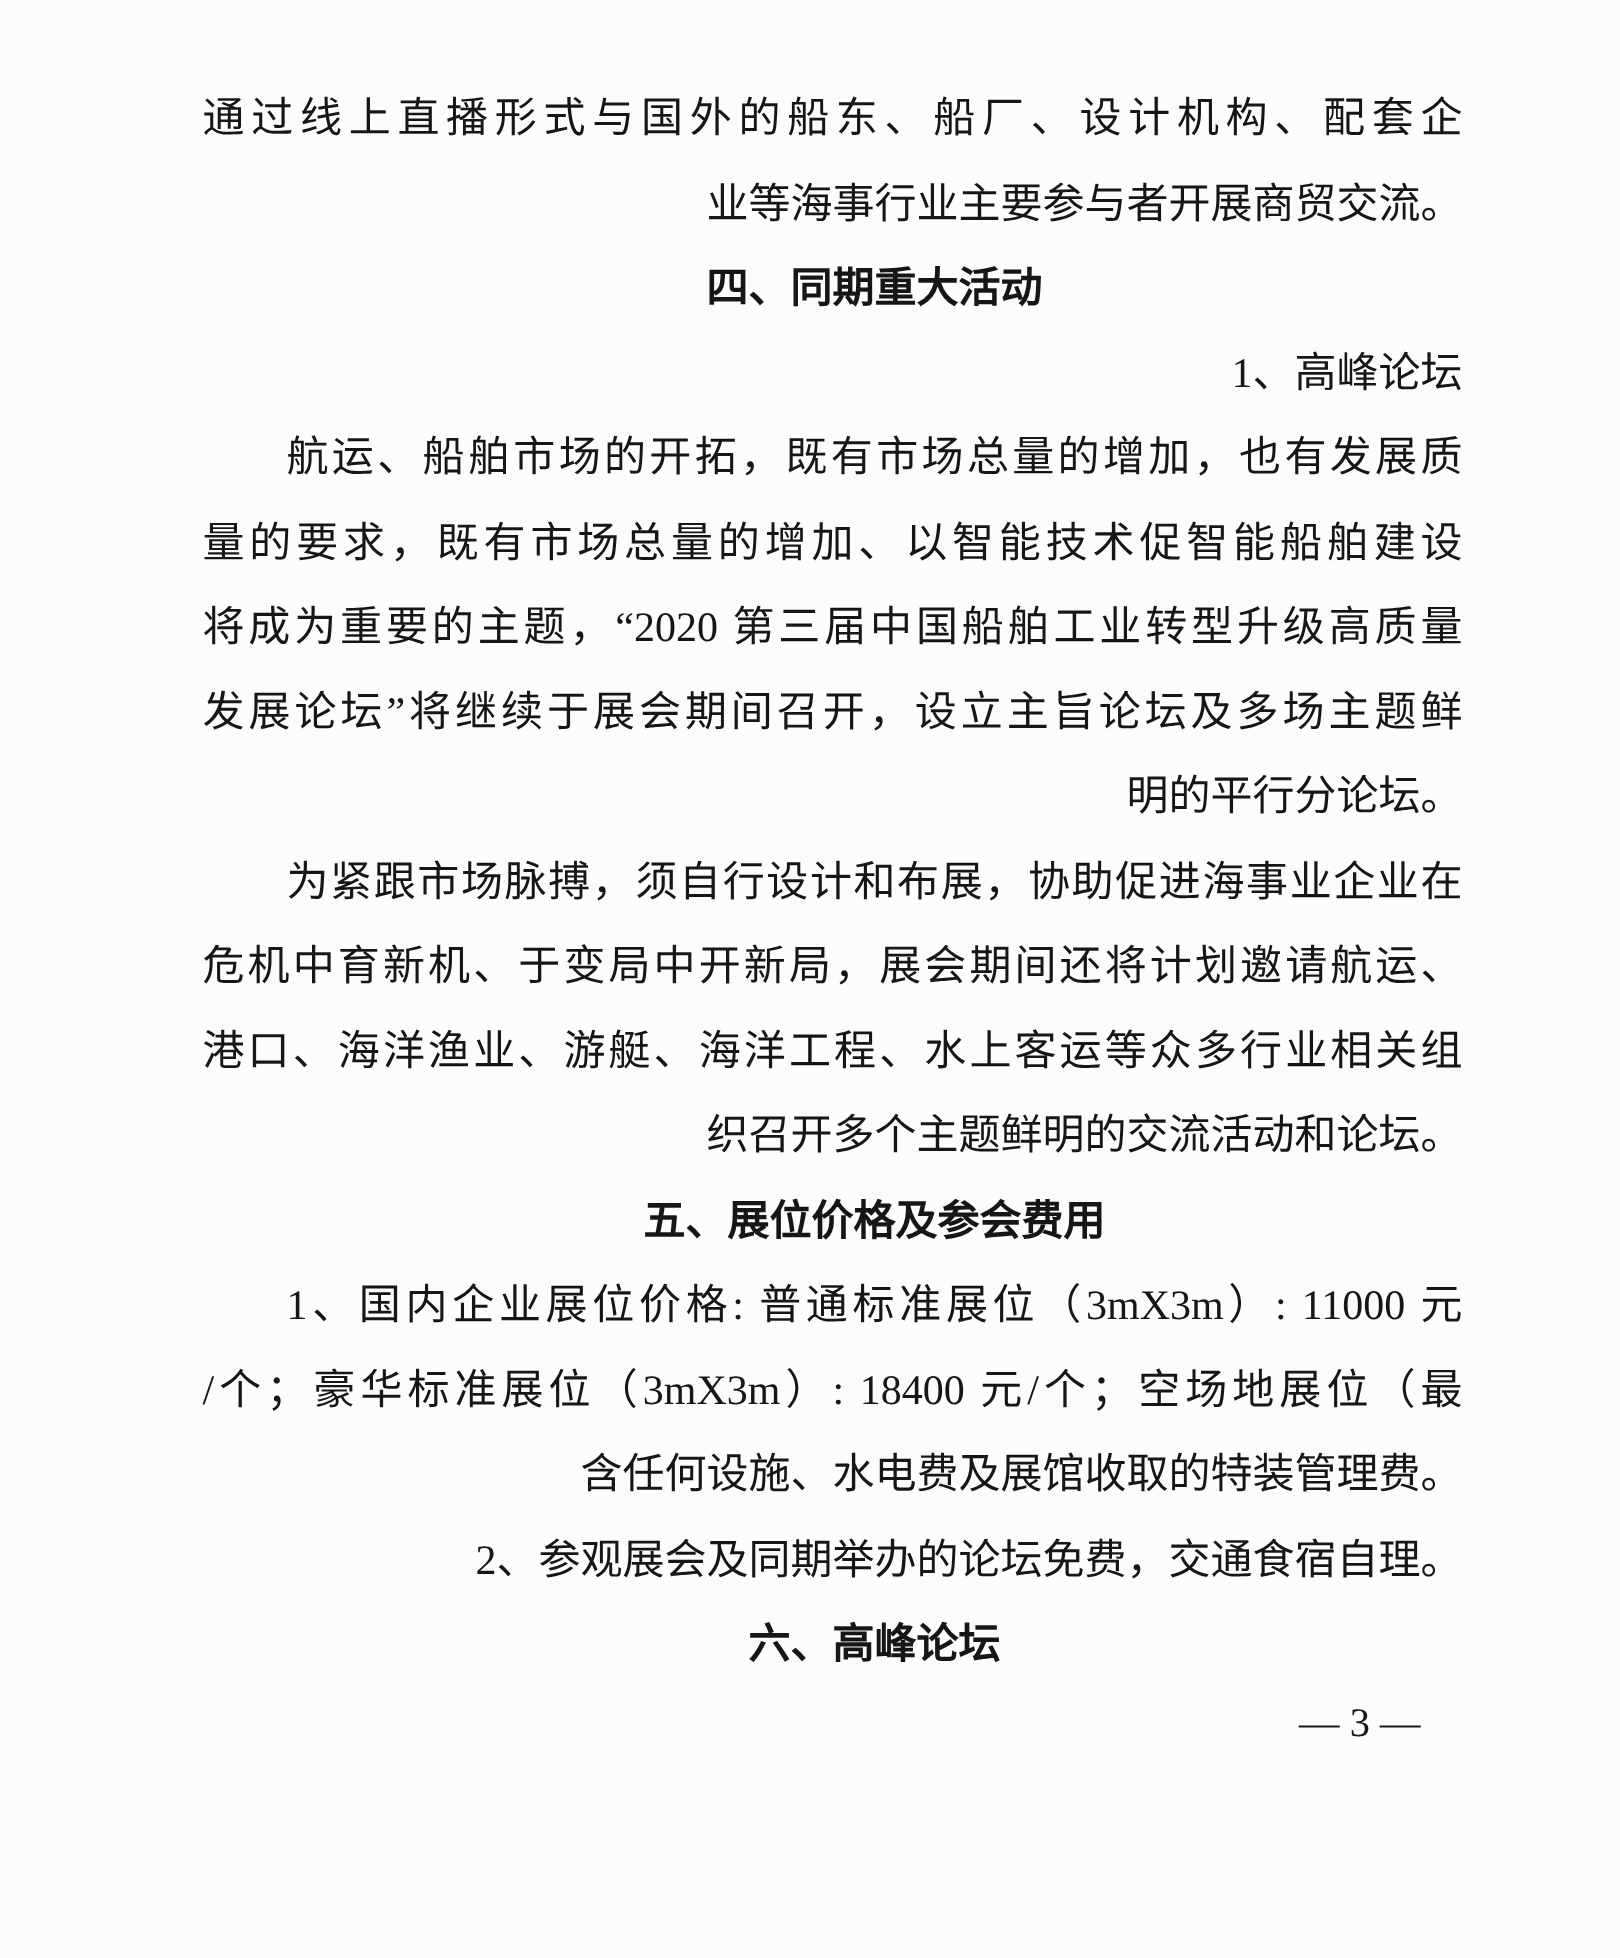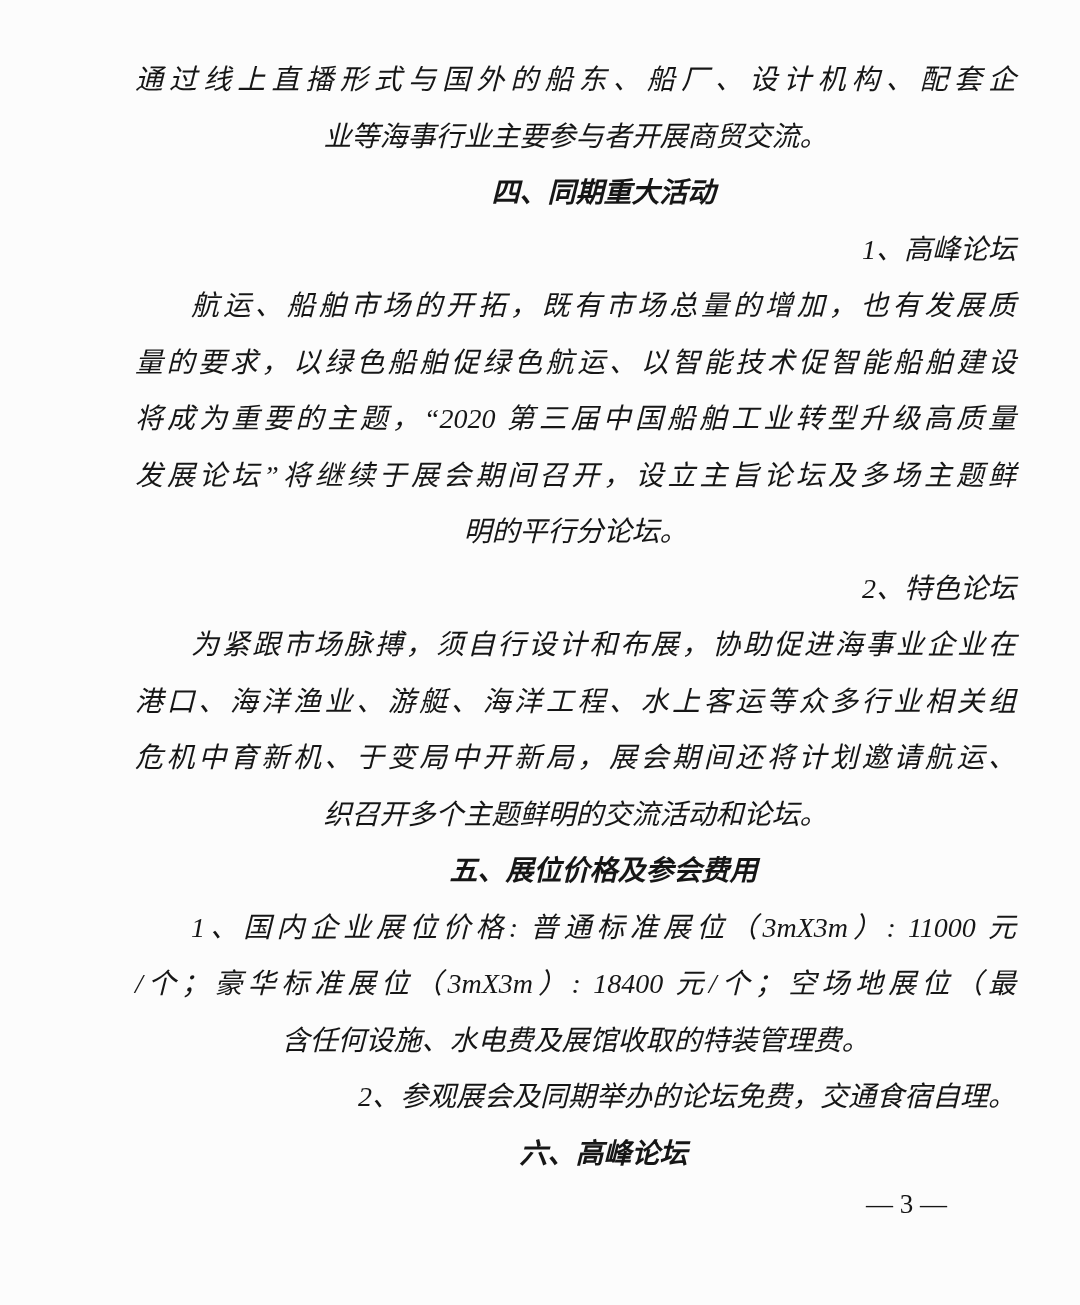--- a/index.html
+++ b/index.html
@@ -8,33 +8,32 @@
   }
   .page {
     position: relative;
     width: 1080px;
     height: 1305px;
     background: #fcfcfc;
     overflow: hidden;
     box-sizing: border-box;
   }
   .content {
-    padding: 52px 64px 0 135px;
-    font-style: italic;
+    padding: 52px 105px 0 135px;
   }
   .content p {
     margin: 0;
     height: 56.5px;
     line-height: 56.5px;
     font-size: 28px;
     color: #161616;
     font-family: "Liberation Serif", "DejaVu Serif", serif;
   }
   .body {
-    text-align: center;
+    text-align: right;
   }
   .body-justify {
     text-align: justify;
     text-align-last: justify;
   }
   .body-indent {
     padding-left: 56px;
     text-align: right;
   }
   .body-indent-justify {
@@ -62,28 +61,27 @@
 </head>
 <body>
 
 <div class="page">
   <div class="content">
     <p class="body-justify">通过线上直播形式与国外的船东、船厂、设计机构、配套企</p>
     <p class="body">业等海事行业主要参与者开展商贸交流。</p>
     <p class="heading">四、同期重大活动</p>
     <p class="body-indent">1、高峰论坛</p>
     <p class="body-indent-justify">航运、船舶市场的开拓，既有市场总量的增加，也有发展质</p>
-    <p class="body-justify">量的要求，以绿色船舶促绿色航运、以智能技术促智能船舶建设</p>
+    <p class="body-justify">量的要求，既有市场总量的增加、以智能技术促智能船舶建设</p>
     <p class="body-justify">将成为重要的主题，“2020 第三届中国船舶工业转型升级高质量</p>
     <p class="body-justify">发展论坛”将继续于展会期间召开，设立主旨论坛及多场主题鲜</p>
     <p class="body">明的平行分论坛。</p>
-    <p class="body-indent">2、特色论坛</p>
     <p class="body-indent-justify">为紧跟市场脉搏，须自行设计和布展，协助促进海事业企业在</p>
+    <p class="body-justify">危机中育新机、于变局中开新局，展会期间还将计划邀请航运、</p>
     <p class="body-justify">港口、海洋渔业、游艇、海洋工程、水上客运等众多行业相关组</p>
-    <p class="body-justify">危机中育新机、于变局中开新局，展会期间还将计划邀请航运、</p>
     <p class="body">织召开多个主题鲜明的交流活动和论坛。</p>
     <p class="heading">五、展位价格及参会费用</p>
     <p class="body-indent-justify">1、国内企业展位价格: 普通标准展位（3mX3m）: 11000 元</p>
     <p class="body-justify">/个；豪华标准展位（3mX3m）: 18400 元/个；空场地展位（最</p>
     <p class="body">含任何设施、水电费及展馆收取的特装管理费。</p>
     <p class="body-indent">2、参观展会及同期举办的论坛免费，交通食宿自理。</p>
     <p class="heading">六、高峰论坛</p>
   </div>
   <div class="page-number">— 3 —</div>
 </div>

